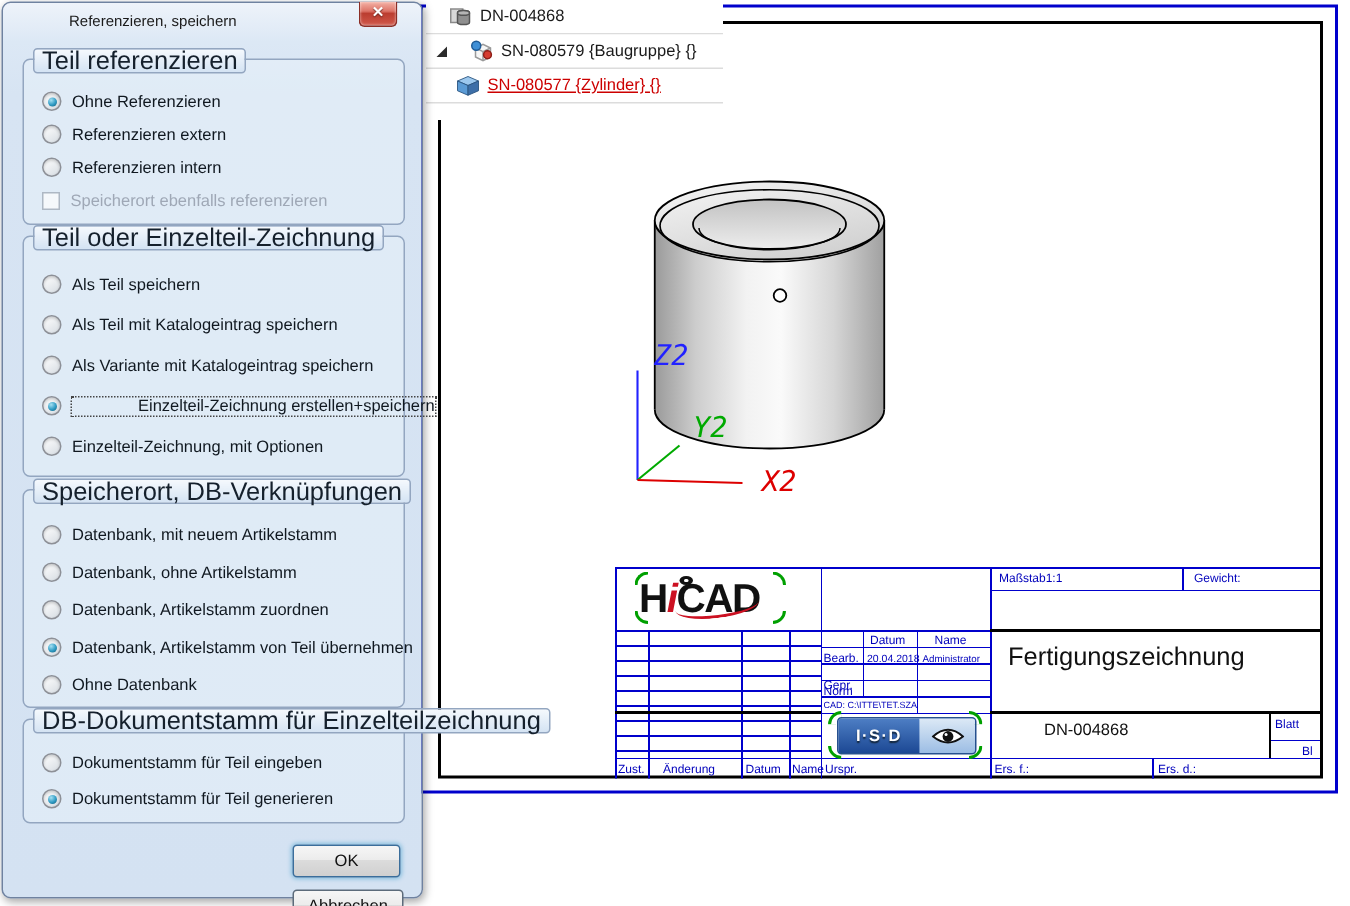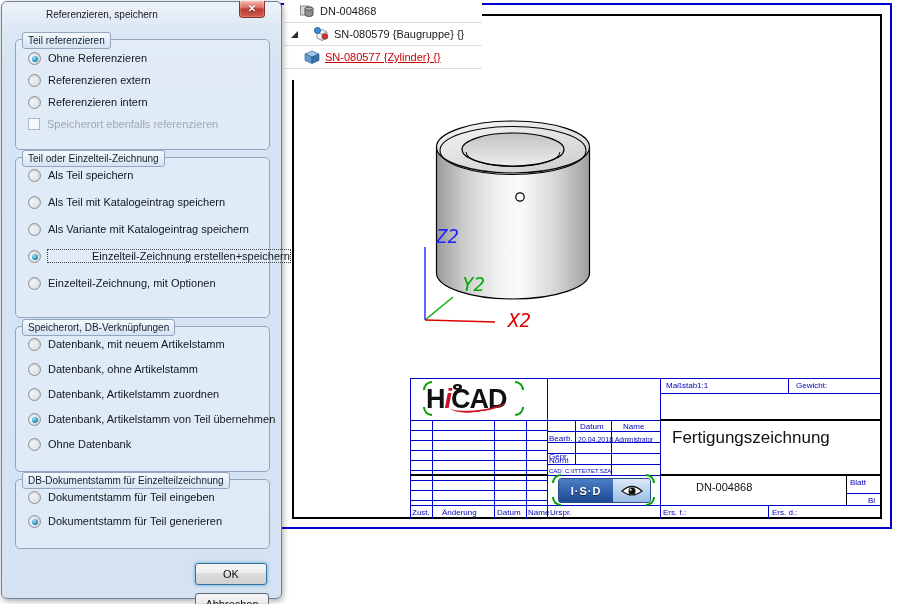--- a/index.html
+++ b/index.html
@@ -69,24 +69,24 @@
   .close-btn { position:absolute; top:-1px; right:16px; width:26px; height:17px;
                border:1px solid #8b2e26; border-top:none; border-radius:0 0 4px 4px;
                background:linear-gradient(#f5b4a8,#dd7468 40%,#bb3d30 50%,#d0584a);
                display:flex; align-items:center; justify-content:center;
                box-shadow:inset 0 0 2px rgba(255,255,255,.7); cursor:default; }
   .close-btn span { color:#fff; font-size:10px; font-weight:bold; line-height:10px;
                     text-shadow:0 1px 1px #60201a; }
 
   .group { position:absolute; left:13px; width:255px; border:1px solid #93a6c0; border-radius:5px;
            background:rgba(235,243,251,.45); }
-  .group .caption { position:absolute; top:-8px; left:6px; padding:0 5px; font-size:10px;
+  .group .caption { position:absolute; top:-8px; left:6px; padding:0 5px; font-size:17px;
                     color:#15202c; line-height:15px; border:1px solid #93a6c0; border-radius:3px;
                     background:linear-gradient(#f5f9fd,#d4e3f3); white-space:nowrap; }
-  .opt { display:flex; align-items:flex-start; padding-left:12px; }
+  .opt { display:flex; align-items:flex-end; padding-left:12px; }
   .g1 .opt { height:22px; } .g2 .opt { height:27px; } .g3 .opt { height:25px; } .g4 .opt { height:24px; }
   .radio { position:relative; width:13px; height:13px; flex:0 0 13px; border-radius:50%;
            border:1px solid #8d9097; background:linear-gradient(145deg,#ffffff,#d6dce2);
            box-shadow:inset 0 1px 2px rgba(0,0,0,.2); }
   .radio.checked::after { content:""; position:absolute; left:2.5px; top:2.5px; width:6px; height:6px;
            border-radius:50%; background:radial-gradient(circle at 35% 30%, #a5e0f2, #2f9bc4 55%, #145a75); }
   .cbx { width:12px; height:12px; flex:0 0 12px; border:1px solid #aeb8c4; background:#f5f8fb; }
   .opt .lbl { margin-left:7px; font-size:11px; color:#101820; white-space:nowrap; }
   .opt .lbl.dim { color:#9fa8b6; }
   .opt.focused .lbl { outline:1px dotted #444;padding-left:44px; }

